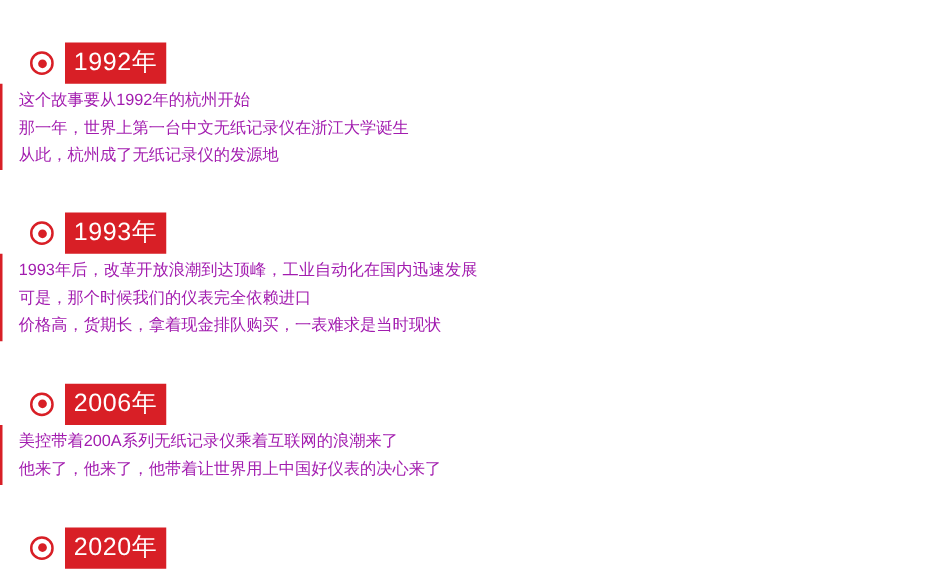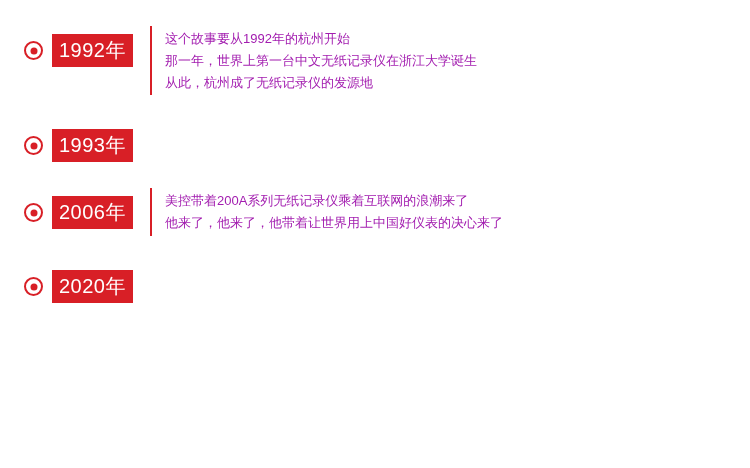--- a/index.html
+++ b/index.html
@@ -17,20 +17,21 @@
     position: relative;
     width: 750px;
     height: 468px;
     box-sizing: border-box;
     padding: 26px 0 0 0;
   }
   .entry {
     display: flex;
     align-items: flex-start;
     margin-bottom: 26px;
+    flex-direction: column;
   }
   .entry:last-child {
     margin-bottom: 0;
   }
   .year-col {
     width: 150px;
     min-width: 150px;
     display: flex;
     align-items: center;
     padding-left: 24px;
@@ -97,20 +98,25 @@
       <div class="line">那一年，世界上第一台中文无纸记录仪在浙江大学诞生</div>
       <div class="line">从此，杭州成了无纸记录仪的发源地</div>
     </div>
   </div>
 
   <div class="entry">
     <div class="year-col">
       <span class="bullet"></span>
       <span class="year-badge">1993年</span>
     </div>
+    <div class="text-col">
+      <div class="line">1993年后，改革开放浪潮到达顶峰，工业自动化在国内迅速发展</div>
+      <div class="line">可是，那个时候我们的仪表完全依赖进口</div>
+      <div class="line">价格高，货期长，拿着现金排队购买，一表难求是当时现状</div>
+    </div>
   </div>
 
   <div class="entry">
     <div class="year-col">
       <span class="bullet"></span>
       <span class="year-badge">2006年</span>
     </div>
     <div class="text-col">
       <div class="line">美控带着200A系列无纸记录仪乘着互联网的浪潮来了</div>
       <div class="line">他来了，他来了，他带着让世界用上中国好仪表的决心来了</div>

